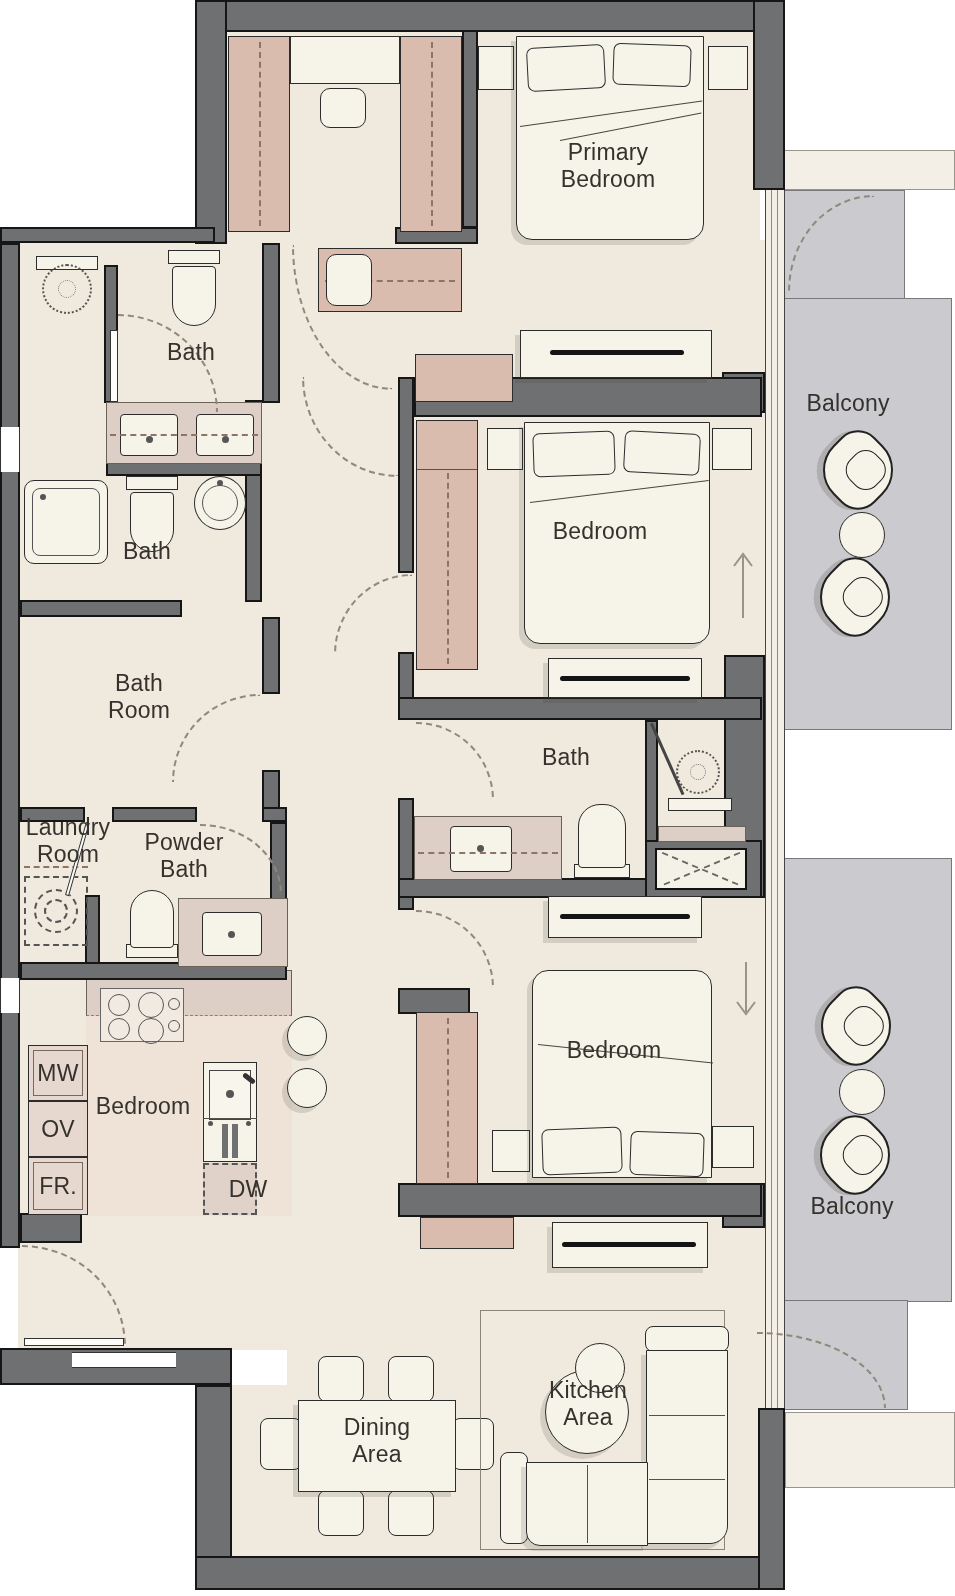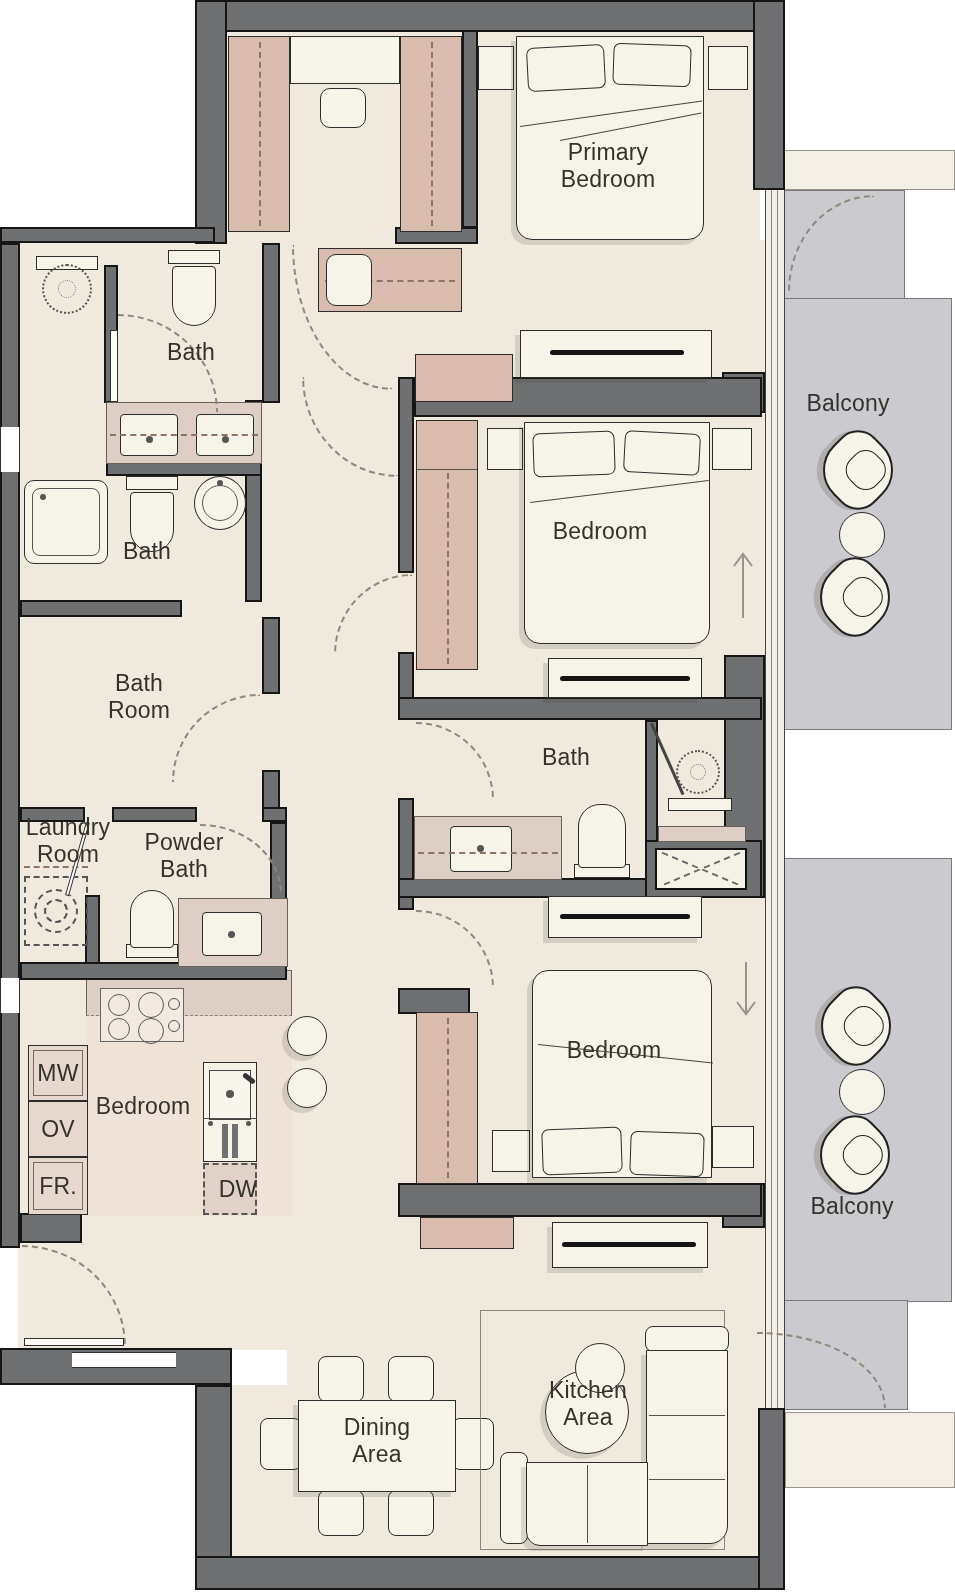--- a/index.html
+++ b/index.html
@@ -324,21 +324,21 @@
 Room</div>
   <div class="label" style="left:566px;top:757px">Bath</div>
   <div class="label" style="left:68px;top:841px">Laundry
 Room</div>
   <div class="label" style="left:184px;top:856px">Powder
 Bath</div>
   <div class="label" style="left:143px;top:1106px">Bedroom</div>
   <div class="label" style="left:58px;top:1073px">MW</div>
   <div class="label" style="left:58px;top:1129px">OV</div>
   <div class="label" style="left:58px;top:1186px">FR.</div>
-  <div class="label" style="left:238px;top:1189px">DW</div>
+  <div class="label" style="left:248px;top:1189px">DW</div>
   <div class="label" style="left:614px;top:1050px">Bedroom</div>
   <div class="label" style="left:852px;top:1206px">Balcony</div>
   <div class="label" style="left:377px;top:1441px">Dining
 Area</div>
   <div class="label" style="left:588px;top:1404px">Kitchen
 Area</div>
 
 </div>
 
 </body></html>

